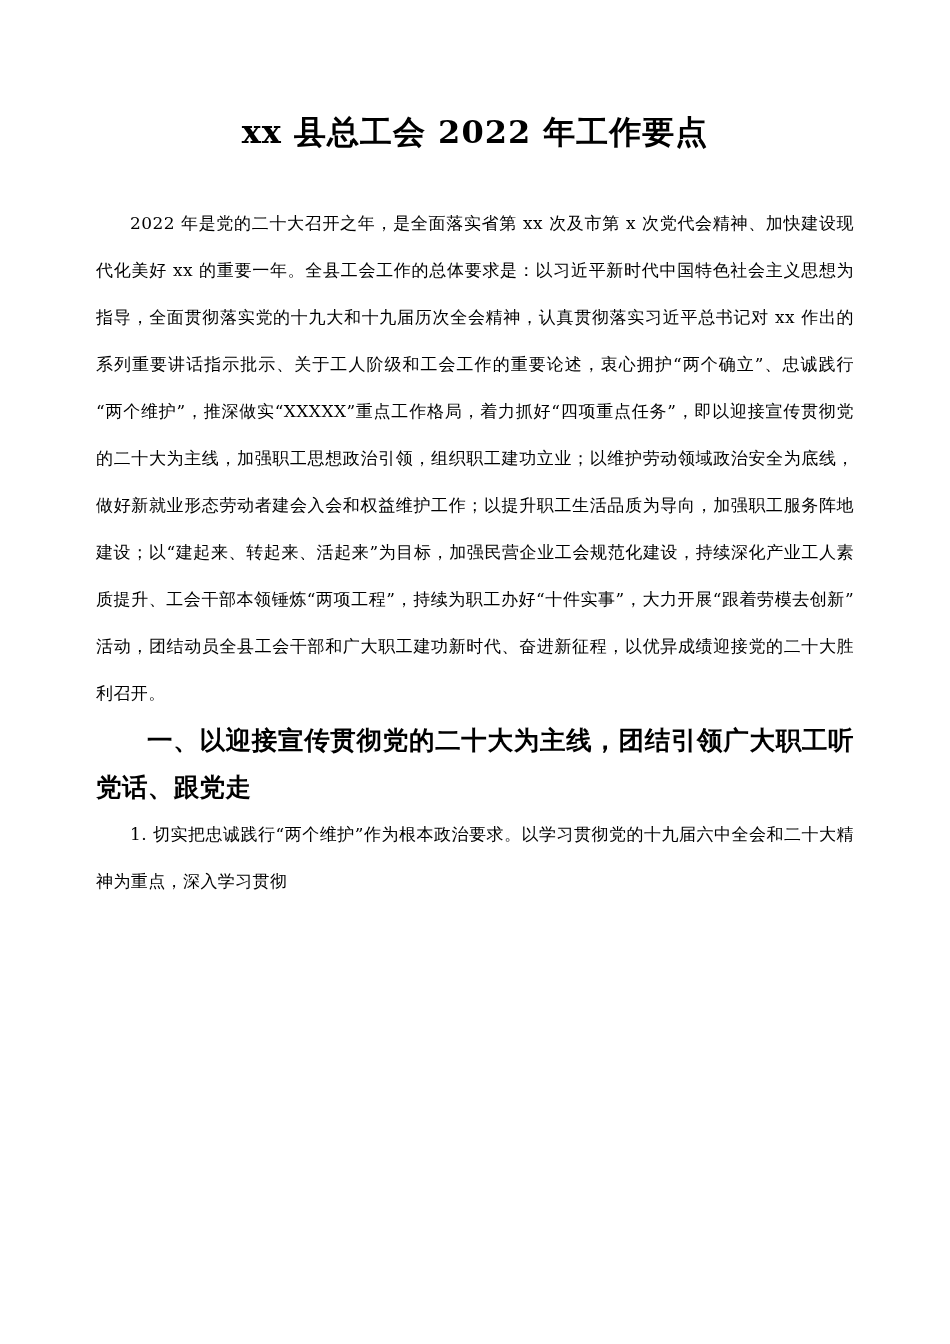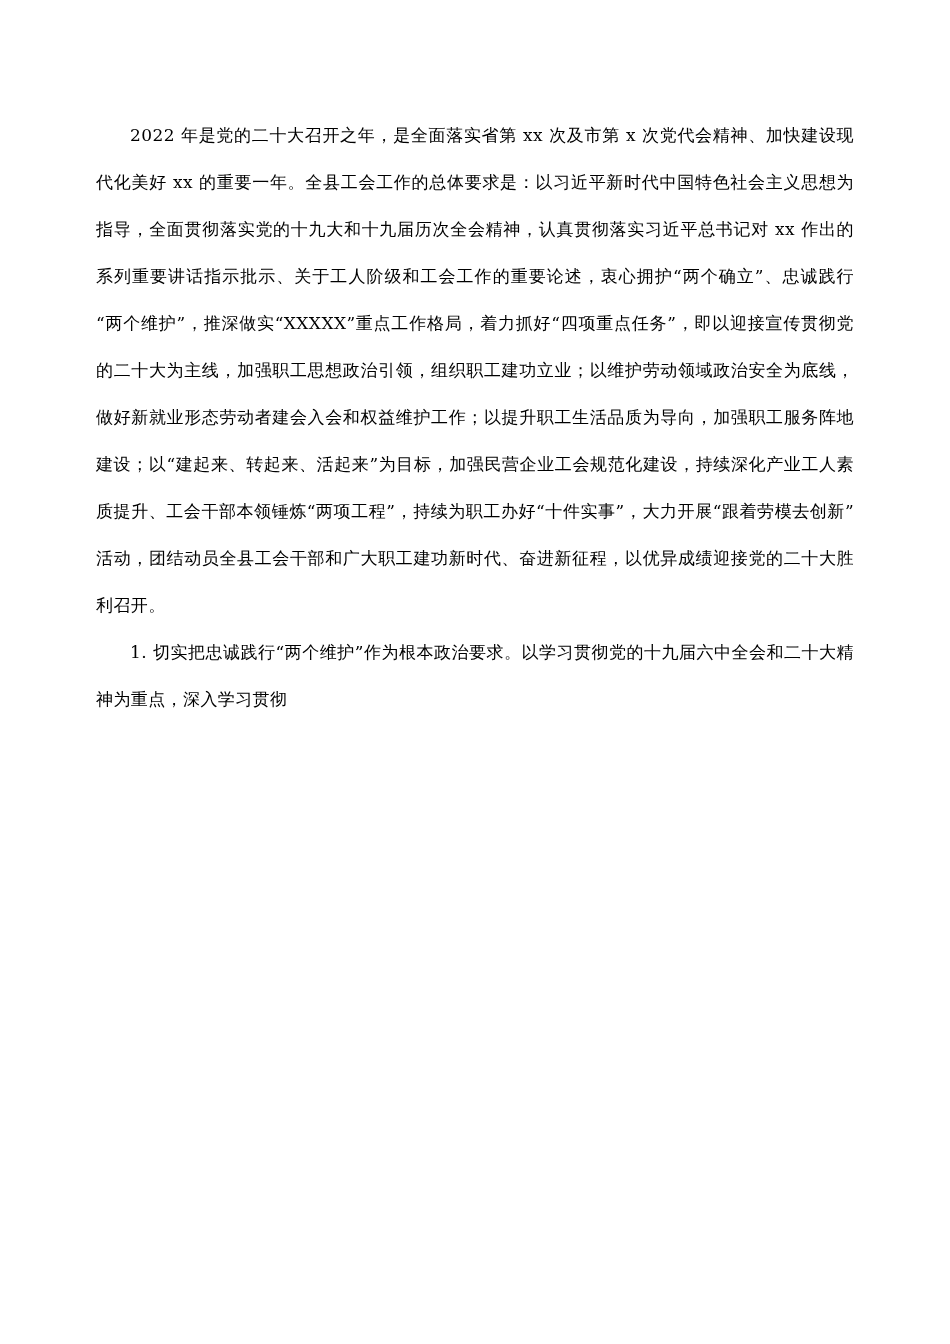--- a/index.html
+++ b/index.html
@@ -48,15 +48,17 @@
     text-indent: 2em;
     margin: 0;
     letter-spacing: 0.4px;
     font-family: "DejaVu Sans", "Liberation Sans", sans-serif;
   }
 </style>
 </head>
 <body>
 
 <div class="page">
+  <h1 class="doc-title">xx 县总工会 2022 年工作要点</h1>
   <p class="para">2022 年是党的二十大召开之年，是全面落实省第 xx 次及市第 x 次党代会精神、加快建设现代化美好 xx 的重要一年。全县工会工作的总体要求是：以习近平新时代中国特色社会主义思想为指导，全面贯彻落实党的十九大和十九届历次全会精神，认真贯彻落实习近平总书记对 xx 作出的系列重要讲话指示批示、关于工人阶级和工会工作的重要论述，衷心拥护“两个确立”、忠诚践行“两个维护”，推深做实“XXXXX”重点工作格局，着力抓好“四项重点任务”，即以迎接宣传贯彻党的二十大为主线，加强职工思想政治引领，组织职工建功立业；以维护劳动领域政治安全为底线，做好新就业形态劳动者建会入会和权益维护工作；以提升职工生活品质为导向，加强职工服务阵地建设；以“建起来、转起来、活起来”为目标，加强民营企业工会规范化建设，持续深化产业工人素质提升、工会干部本领锤炼“两项工程”，持续为职工办好“十件实事”，大力开展“跟着劳模去创新”活动，团结动员全县工会干部和广大职工建功新时代、奋进新征程，以优异成绩迎接党的二十大胜利召开。</p>
+  <p class="heading">一、以迎接宣传贯彻党的二十大为主线，团结引领广大职工听党话、跟党走</p>
   <p class="para">1. 切实把忠诚践行“两个维护”作为根本政治要求。以学习贯彻党的十九届六中全会和二十大精神为重点，深入学习贯彻</p>
 </div>
 
 </body></html>

